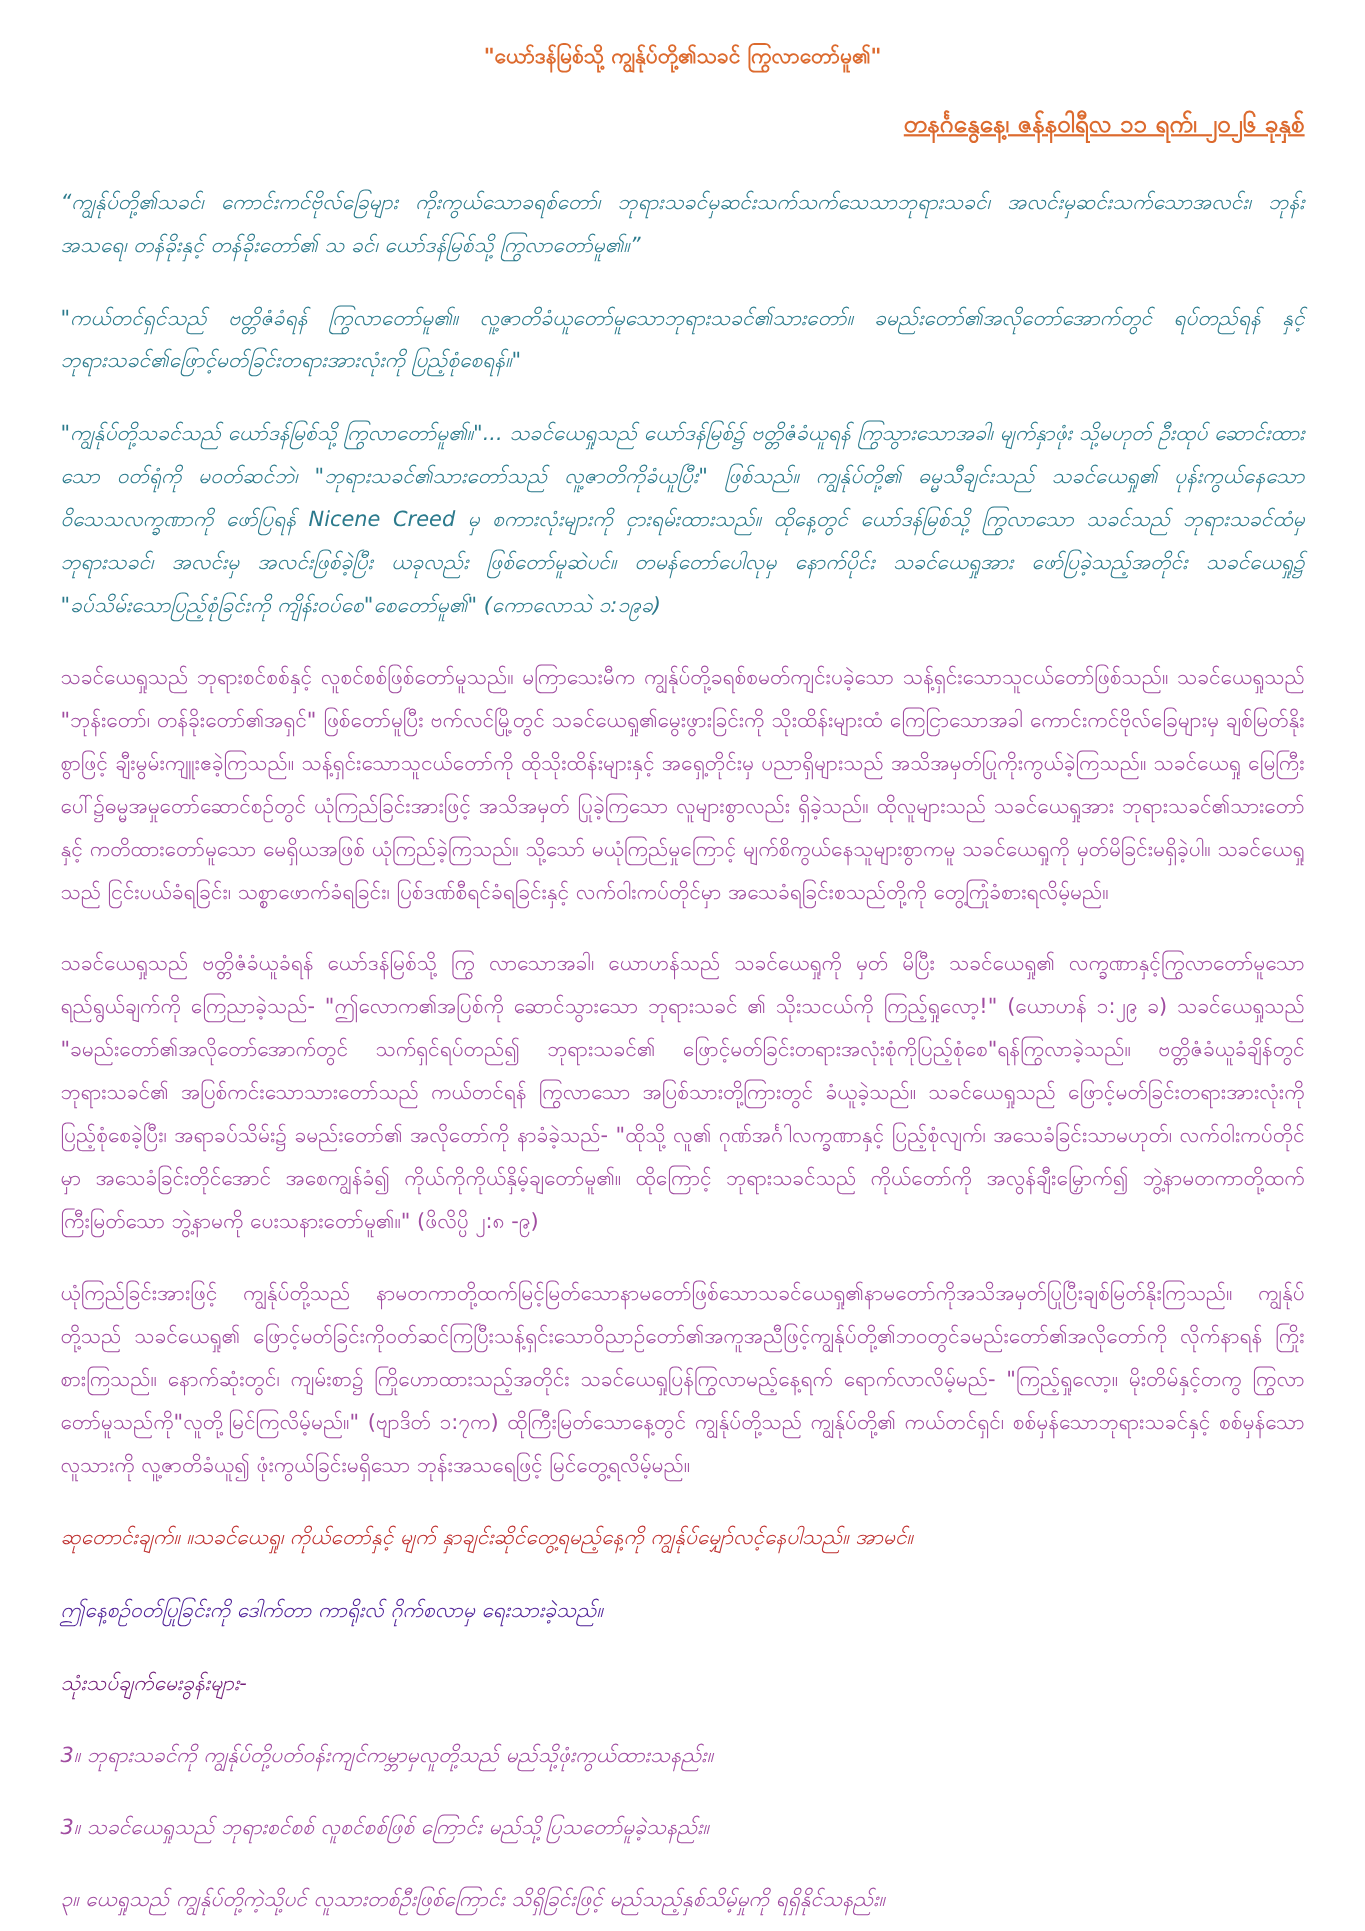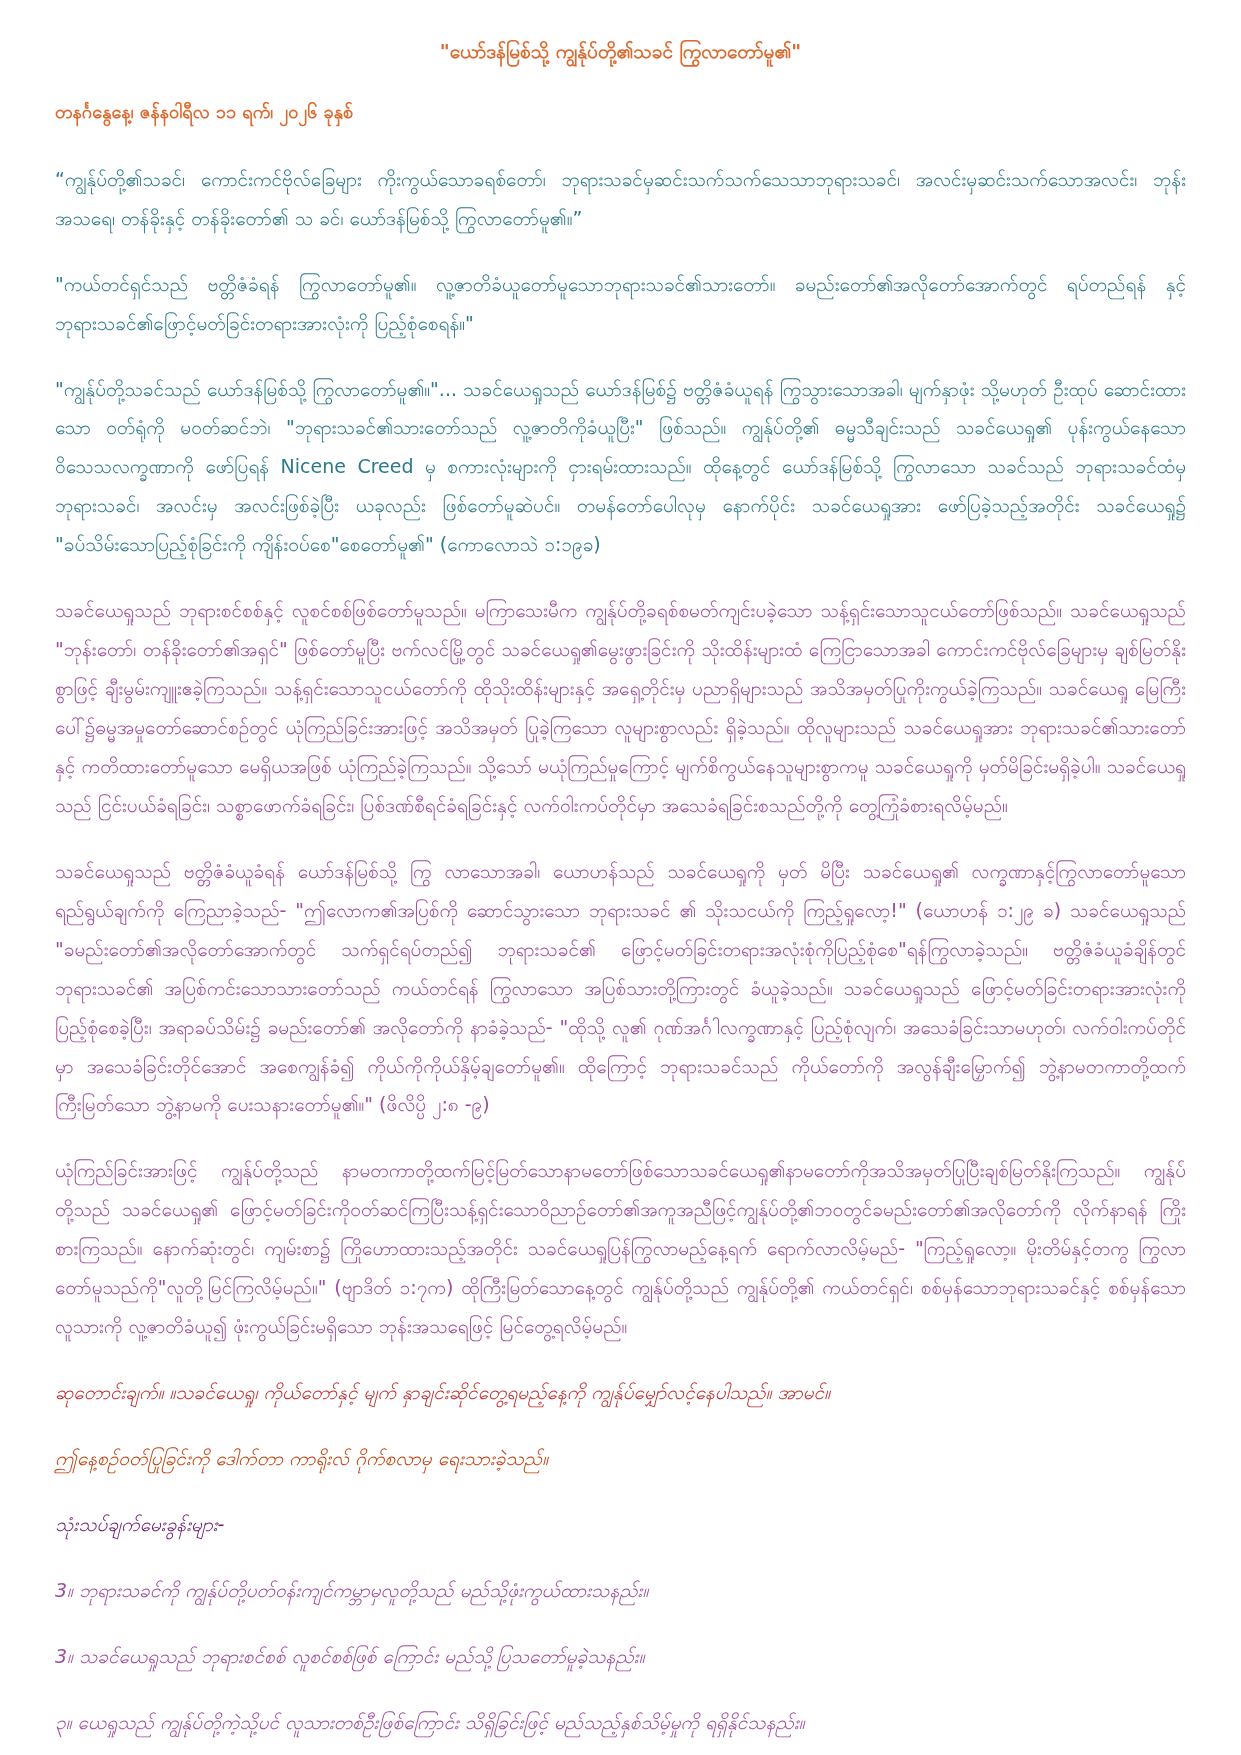--- a/index.html
+++ b/index.html
@@ -16,34 +16,35 @@
     padding: 38px 55px 60px 55px;
   }
   .doc-title {
     text-align: center;
     font-weight: bold;
     font-size: 19px;
     line-height: 1.4;
     margin: 0 0 34px 0;
   }
   .doc-date {
-    text-align: left;
+    text-align: right;
     font-weight: bold;
-    font-size: 18px;
+    font-size: 22px;
     line-height: 1.4;
     margin: 0 0 36px 0;
+    text-decoration: underline;
   }
   p.para {
     font-size: 19px;
     line-height: 2.05;
     margin: 0 0 27px 0;
     text-align: justify;
   }
   p.para:last-child { margin-bottom: 0; }
-  .quote  { }
+  .quote  { font-style: italic; }
   .short  { text-align: left; font-style: italic; }
 </style>
 </head>
 <body>
 
 <div class="page">
 
   <h1 class="doc-title" style="color:#DC6A2E">"ယော်ဒန်မြစ်သို့ ကျွန်ုပ်တို့၏သခင် ကြွလာတော်မူ၏"</h1>
 
   <h2 class="doc-date" style="color:#DC6A2E">တနင်္ဂနွေနေ့၊ ဇန်နဝါရီလ ၁၁ ရက်၊ ၂၀၂၆ ခုနှစ်</h2>
@@ -55,21 +56,21 @@
   <p class="para quote" style="color:#2B7A8C">"ကျွန်ုပ်တို့သခင်သည် ယော်ဒန်မြစ်သို့ ကြွလာတော်မူ၏။"... သခင်ယေရှုသည် ယော်ဒန်မြစ်၌ ဗတ္တိဇံခံယူရန် ကြွသွားသောအခါ၊ မျက်နှာဖုံး သို့မဟုတ် ဦးထုပ် ဆောင်းထားသော ဝတ်ရုံကို မဝတ်ဆင်ဘဲ၊ "ဘုရားသခင်၏သားတော်သည် လူ့ဇာတိကိုခံယူပြီး" ဖြစ်သည်။ ကျွန်ုပ်တို့၏ ဓမ္မသီချင်းသည် သခင်ယေရှု၏ ပုန်းကွယ်နေသော ဝိသေသလက္ခဏာကို ဖော်ပြရန် Nicene Creed မှ စကားလုံးများကို ငှားရမ်းထားသည်။ ထိုနေ့တွင် ယော်ဒန်မြစ်သို့ ကြွလာသော သခင်သည် ဘုရားသခင်ထံမှ ဘုရားသခင်၊ အလင်းမှ အလင်းဖြစ်ခဲ့ပြီး ယခုလည်း ဖြစ်တော်မူဆဲပင်။ တမန်တော်ပေါလုမှ နောက်ပိုင်း သခင်ယေရှုအား ဖော်ပြခဲ့သည့်အတိုင်း သခင်ယေရှု၌ "ခပ်သိမ်းသောပြည့်စုံခြင်းကို ကျိန်းဝပ်စေ"စေတော်မူ၏" (ကောလောသဲ ၁:၁၉ခ)</p>
 
   <p class="para" style="color:#A04CA0">သခင်ယေရှုသည် ဘုရားစင်စစ်နှင့် လူစင်စစ်ဖြစ်တော်မူသည်။ မကြာသေးမီက ကျွန်ုပ်တို့ခရစ်စမတ်ကျင်းပခဲ့သော သန့်ရှင်းသောသူငယ်တော်ဖြစ်သည်။ သခင်ယေရှုသည် "ဘုန်းတော်၊ တန်ခိုးတော်၏အရှင်" ဖြစ်တော်မူပြီး ဗက်လင်မြို့တွင် သခင်ယေရှု၏မွေးဖွားခြင်းကို သိုးထိန်းများထံ ကြေငြာသောအခါ ကောင်းကင်ဗိုလ်ခြေများမှ ချစ်မြတ်နိုးစွာဖြင့် ချီးမွမ်းကျူးဧခဲ့ကြသည်။ သန့်ရှင်းသောသူငယ်တော်ကို ထိုသိုးထိန်းများနှင့် အရှေ့တိုင်းမှ ပညာရှိများသည် အသိအမှတ်ပြုကိုးကွယ်ခဲ့ကြသည်။ သခင်ယေရှု မြေကြီးပေါ်၌ဓမ္မအမှုတော်ဆောင်စဉ်တွင် ယုံကြည်ခြင်းအားဖြင့် အသိအမှတ် ပြုခဲ့ကြသော လူများစွာလည်း ရှိခဲ့သည်။ ထိုလူများသည် သခင်ယေရှုအား ဘုရားသခင်၏သားတော်နှင့် ကတိထားတော်မူသော မေရှိယအဖြစ် ယုံကြည်ခဲ့ကြသည်။ သို့သော် မယုံကြည်မှုကြောင့် မျက်စိကွယ်နေသူများစွာကမူ သခင်ယေရှုကို မှတ်မိခြင်းမရှိခဲ့ပါ။ သခင်ယေရှုသည် ငြင်းပယ်ခံရခြင်း၊ သစ္စာဖောက်ခံရခြင်း၊ ပြစ်ဒဏ်စီရင်ခံရခြင်းနှင့် လက်ဝါးကပ်တိုင်မှာ အသေခံရခြင်းစသည်တို့ကို တွေ့ကြုံခံစားရလိမ့်မည်။</p>
 
   <p class="para" style="color:#A04CA0">သခင်ယေရှုသည် ဗတ္တိဇံခံယူခံရန် ယော်ဒန်မြစ်သို့ ကြွ လာသောအခါ၊ ယောဟန်သည် သခင်ယေရှုကို မှတ် မိပြီး သခင်ယေရှု၏ လက္ခဏာနှင့်ကြွလာတော်မူသော ရည်ရွယ်ချက်ကို ကြေညာခဲ့သည်- "ဤလောက၏အပြစ်ကို ဆောင်သွားသော ဘုရားသခင် ၏ သိုးသငယ်ကို ကြည့်ရှုလော့!" (ယောဟန် ၁:၂၉ ခ) သခင်ယေရှုသည် "ခမည်းတော်၏အလိုတော်အောက်တွင် သက်ရှင်ရပ်တည်၍ ဘုရားသခင်၏ ဖြောင့်မတ်ခြင်းတရားအလုံးစုံကိုပြည့်စုံစေ"ရန်ကြွလာခဲ့သည်။ ဗတ္တိဇံခံယူခံချိန်တွင် ဘုရားသခင်၏ အပြစ်ကင်းသောသားတော်သည် ကယ်တင်ရန် ကြွလာသော အပြစ်သားတို့ကြားတွင် ခံယူခဲ့သည်။ သခင်ယေရှုသည် ဖြောင့်မတ်ခြင်းတရားအားလုံးကို ပြည့်စုံစေခဲ့ပြီး၊ အရာခပ်သိမ်း၌ ခမည်းတော်၏ အလိုတော်ကို နာခံခဲ့သည်- "ထိုသို့ လူ၏ ဂုဏ်အင်္ဂါလက္ခဏာနှင့် ပြည့်စုံလျက်၊ အသေခံခြင်းသာမဟုတ်၊ လက်ဝါးကပ်တိုင်မှာ အသေခံခြင်းတိုင်အောင် အစေကျွန်ခံ၍ ကိုယ်ကိုကိုယ်နှိမ့်ချတော်မူ၏။ ထိုကြောင့် ဘုရားသခင်သည် ကိုယ်တော်ကို အလွန်ချီးမြှောက်၍ ဘွဲ့နာမတကာတို့ထက် ကြီးမြတ်သော ဘွဲ့နာမကို ပေးသနားတော်မူ၏။" (ဖိလိပ္ပိ ၂:၈ -၉)</p>
 
   <p class="para" style="color:#A04CA0">ယုံကြည်ခြင်းအားဖြင့် ကျွန်ုပ်တို့သည် နာမတကာတို့ထက်မြင့်မြတ်သောနာမတော်ဖြစ်သောသခင်ယေရှု၏နာမတော်ကိုအသိအမှတ်ပြုပြီးချစ်မြတ်နိုးကြသည်။ ကျွန်ုပ်တို့သည် သခင်ယေရှု၏ ဖြောင့်မတ်ခြင်းကိုဝတ်ဆင်ကြပြီးသန့်ရှင်းသောဝိညာဉ်တော်၏အကူအညီဖြင့်ကျွန်ုပ်တို့၏ဘဝတွင်ခမည်းတော်၏အလိုတော်ကို လိုက်နာရန် ကြိုး စားကြသည်။ နောက်ဆုံးတွင်၊ ကျမ်းစာ၌ ကြိုဟောထားသည့်အတိုင်း သခင်ယေရှုပြန်ကြွလာမည့်နေ့ရက် ရောက်လာလိမ့်မည်- "ကြည့်ရှုလော့။ မိုးတိမ်နှင့်တကွ ကြွလာတော်မူသည်ကို"လူတို့မြင်ကြလိမ့်မည်။" (ဗျာဒိတ် ၁:၇က) ထိုကြီးမြတ်သောနေ့တွင် ကျွန်ုပ်တို့သည် ကျွန်ုပ်တို့၏ ကယ်တင်ရှင်၊ စစ်မှန်သောဘုရားသခင်နှင့် စစ်မှန်သောလူသားကို လူ့ဇာတိခံယူ၍ ဖုံးကွယ်ခြင်းမရှိသော ဘုန်းအသရေဖြင့် မြင်တွေ့ရလိမ့်မည်။</p>
 
   <p class="para short" style="color:#BE3030">ဆုတောင်းချက်။ ။သခင်ယေရှု၊ ကိုယ်တော်နှင့် မျက် နှာချင်းဆိုင်တွေ့ရမည့်နေ့ကို ကျွန်ုပ်မျှော်လင့်နေပါသည်။ အာမင်။</p>
 
-  <p class="para short" style="color:#c2410c">ဤနေ့စဉ်ဝတ်ပြုခြင်းကို ဒေါက်တာ ကာရိုးလ် ဂိုက်စလာမှ ရေးသားခဲ့သည်။</p>
+  <p class="para short" style="color:#4c1d95">ဤနေ့စဉ်ဝတ်ပြုခြင်းကို ဒေါက်တာ ကာရိုးလ် ဂိုက်စလာမှ ရေးသားခဲ့သည်။</p>
 
   <p class="para short" style="color:#701a75">သုံးသပ်ချက်မေးခွန်းများ-</p>
 
   <p class="para short" style="color:#A04CA0">3။ ဘုရားသခင်ကို ကျွန်ုပ်တို့ပတ်ဝန်းကျင်ကမ္ဘာမှလူတို့သည် မည်သို့ဖုံးကွယ်ထားသနည်း။</p>
 
   <p class="para short" style="color:#A04CA0">3။ သခင်ယေရှုသည် ဘုရားစင်စစ် လူစင်စစ်ဖြစ် ကြောင်း မည်သို့ပြသတော်မူခဲ့သနည်း။</p>
 
   <p class="para short" style="color:#A04CA0">၃။ ယေရှုသည် ကျွန်ုပ်တို့ကဲ့သို့ပင် လူသားတစ်ဦးဖြစ်ကြောင်း သိရှိခြင်းဖြင့် မည်သည့်နှစ်သိမ့်မှုကို ရရှိနိုင်သနည်း။</p>
 
 </div>

